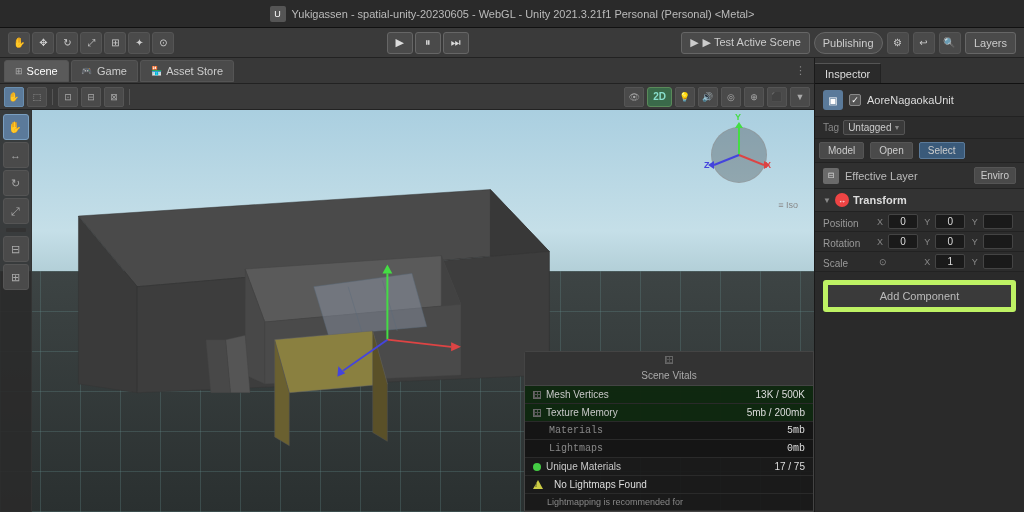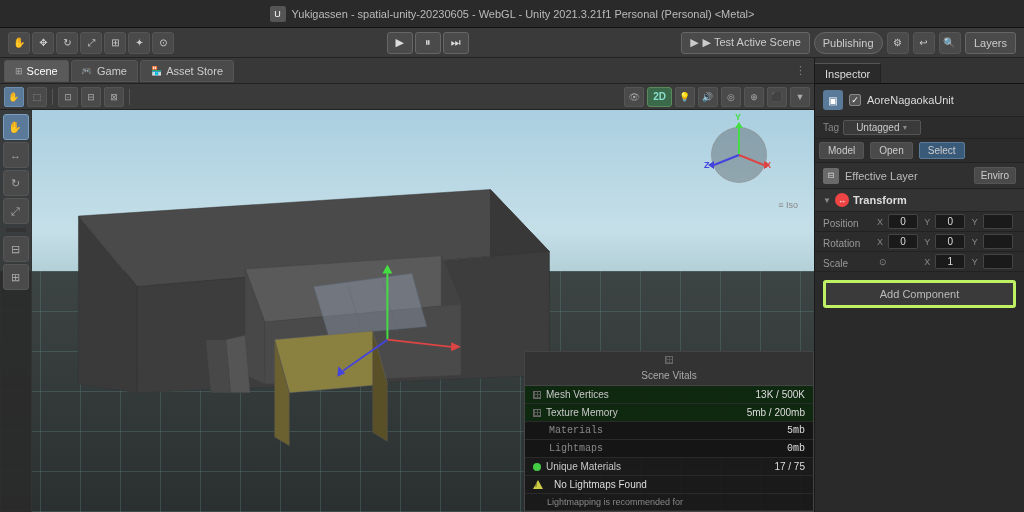--- a/index.html
+++ b/index.html
@@ -460,21 +460,21 @@
       background: #2c2c2c;
       border-bottom: 1px solid #222;
     }
     .tag-label { color: #888; font-size: 10px; }
     .tag-dropdown {
       background: #3a3a3a;
       border: 1px solid #555;
       border-radius: 2px;
       color: #ccc;
       font-size: 10px;
-      padding: 1px 12px;
+      padding: 1px 4px;
       cursor: pointer;
       display: flex;
       align-items: center;
       gap: 2px;
     }
     .dropdown-arrow { font-size: 7px; color: #888; }
 
     
     .action-row {
       display: flex;
@@ -605,21 +605,21 @@
       color: #888;
       font-size: 9px;
       margin: 0 2px;
     }
 
     
     .add-component-btn {
       margin: 8px;
       padding: 5px;
       background: #3a3a3a;
-      border: 3px solid #bef264;
+      border: 5px solid #bef264;
       border-radius: 3px;
       color: #bbb;
       font-size: 11px;
       text-align: center;
       cursor: pointer;
     }
 
     
     .btn-2d {
       background: #3a6a4a;

